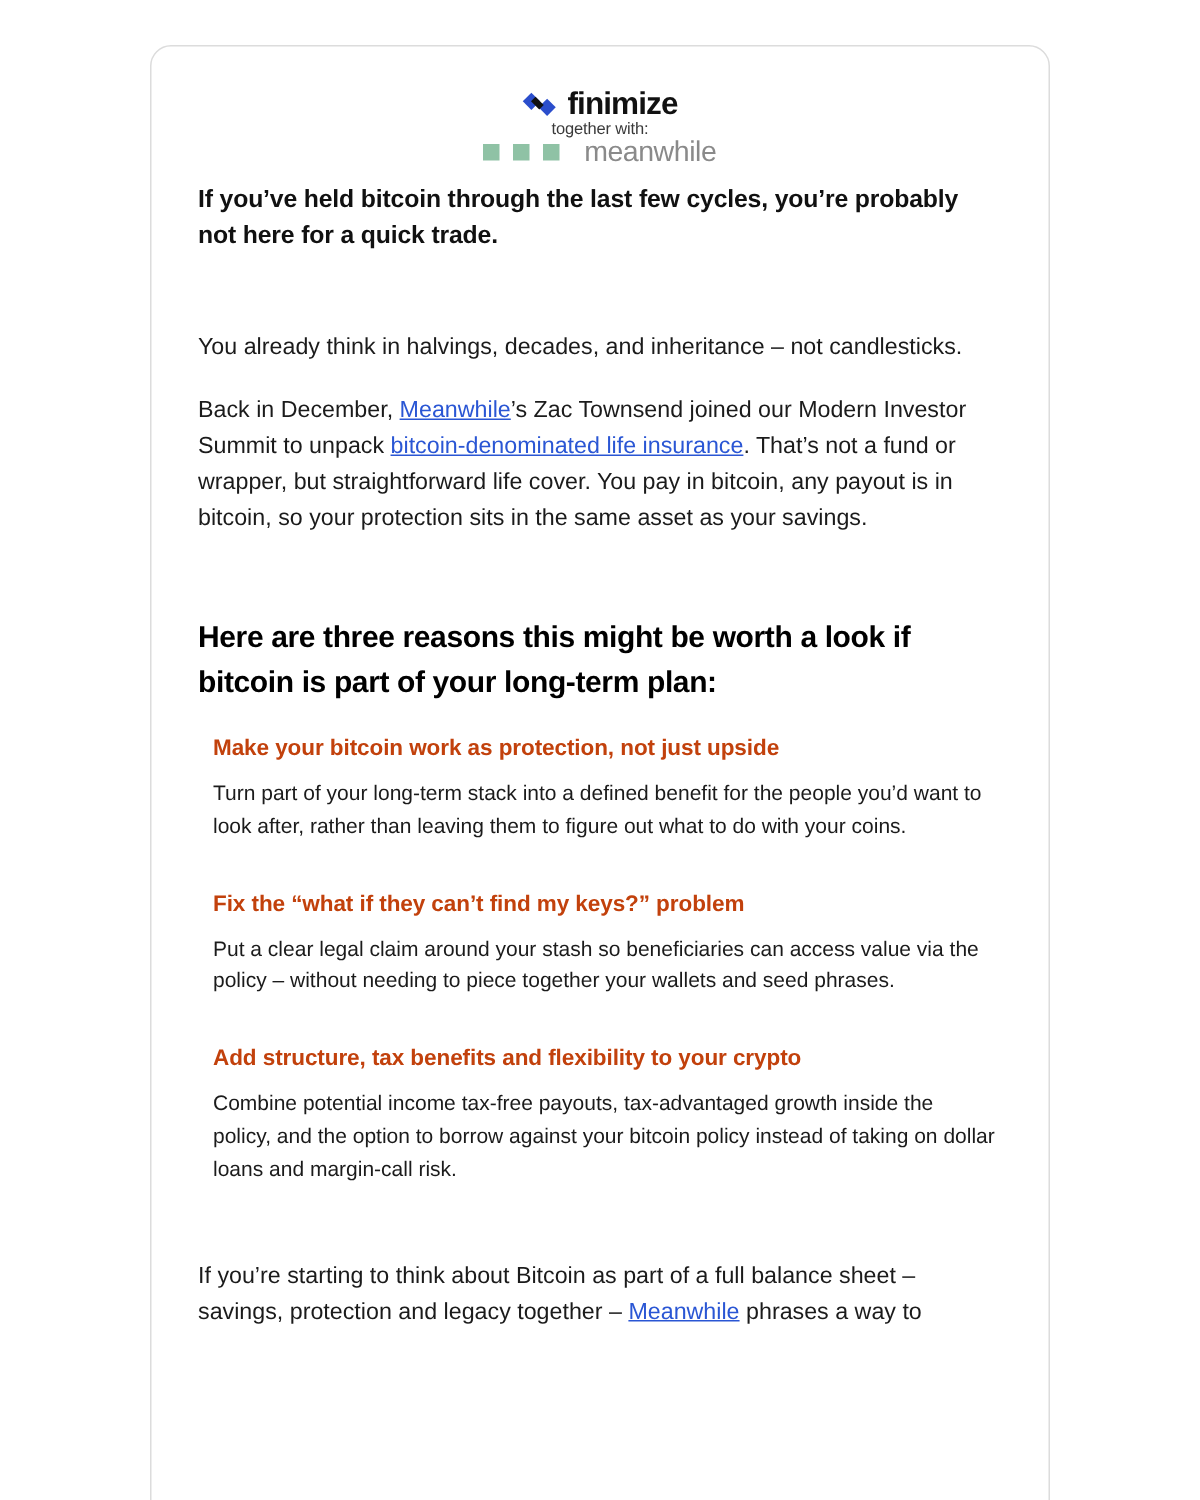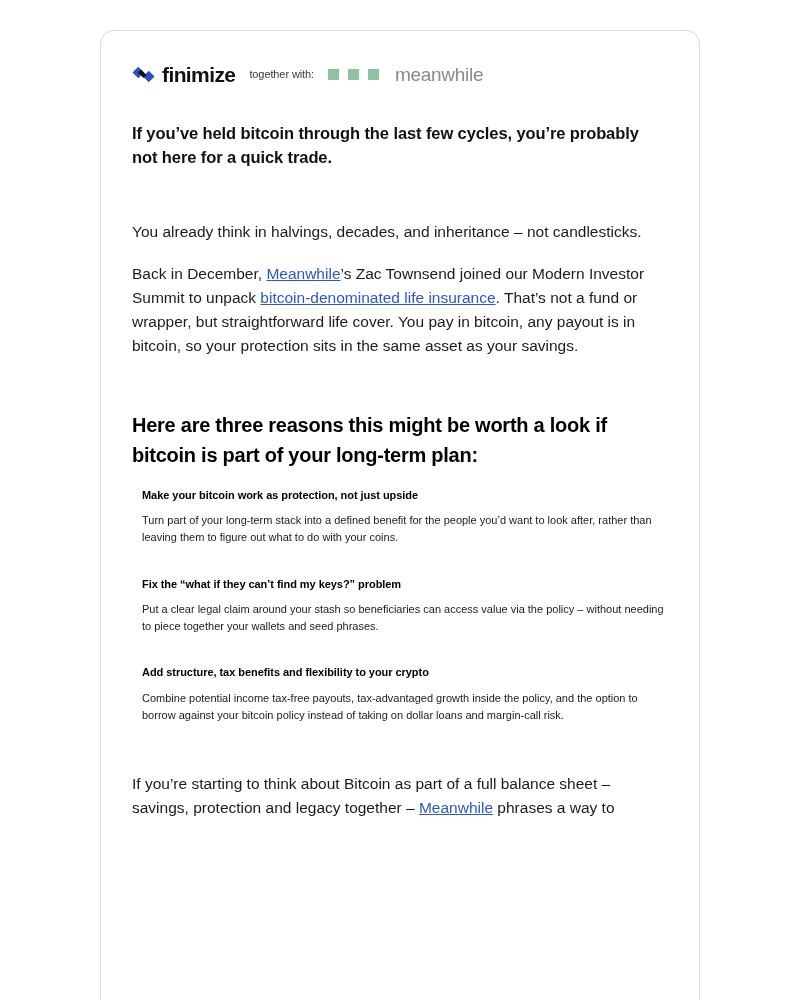--- a/index.html
+++ b/index.html
@@ -32,20 +32,21 @@
     box-sizing: border-box;
     padding: 28px 31px 40px 31px;
   }
 
   
   .logo-row {
     display: flex;
     align-items: center;
     height: 30px;
     margin-bottom: 32px;
+    flex-direction: column;
   }
 
   .finimize-logo {
     display: flex;
     align-items: center;
     gap: 7px;
   }
 
   .finimize-mark {
     width: 23px;
@@ -141,30 +142,30 @@
   .reason {
     padding-left: 10px;
     margin-bottom: 30px;
   }
 
   .reason:last-child {
     margin-bottom: 0;
   }
 
   .reason-title {
-    font-size: 11px;
-    font-weight: bold;
-    color: #000000;
+    font-size: 15px;
+    font-weight: bold;
+    color: #c2410c;
     line-height: 1.4;
     margin: 0 0 9px 0;
     letter-spacing: -0.05px;
   }
 
   .reason-body {
-    font-size: 11px;
+    font-size: 14px;
     line-height: 1.57;
     color: #1b1b1b;
     margin: 0;
     padding-right: 4px;
   }
 
   .closing {
     margin-top: 48px;
   }
 </style>

